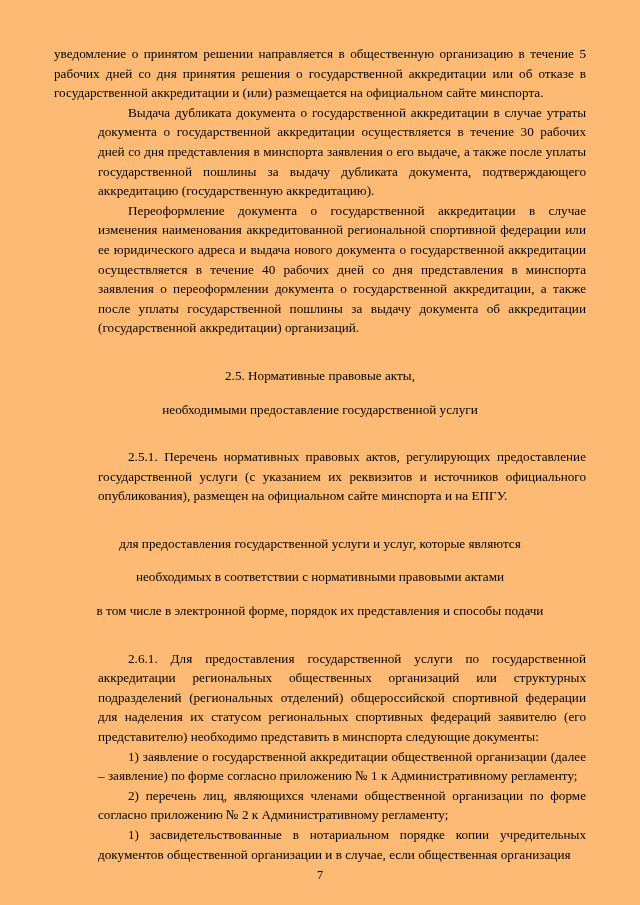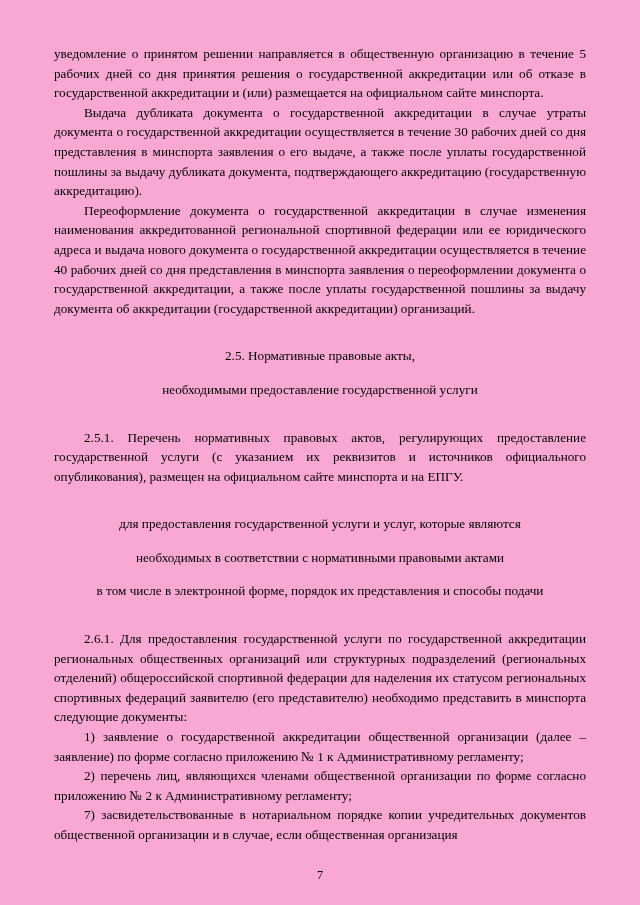--- a/index.html
+++ b/index.html
@@ -4,36 +4,37 @@
 <style>
   html, body {
     margin: 0;
     padding: 0;
     background: #ffffff;
   }
   .page {
     position: relative;
     width: 640px;
     height: 905px;
-    background: #f9a8d4;
+    background: #fdba74;
     box-sizing: border-box;
     padding: 44px 54px 30px 54px;
     font-family: "Liberation Serif", "DejaVu Serif", serif;
     color: #000000;
     overflow: hidden;
   }
   .body-text {
     font-size: 13.2px;
     line-height: 19.6px;
     text-align: justify;
     text-justify: inter-word;
     margin: 0;
   }
   .indent {
     text-indent: 30px;
+    margin-left: 44px;
   }
   .no-indent {
     text-indent: 0;
   }
   .center-block {
     text-align: center;
     font-size: 13.2px;
     line-height: 19.6px;
   }
   .center-line {
@@ -80,16 +81,16 @@
     <p class="center-line">необходимых в соответствии с нормативными правовыми актами</p>
     <p class="center-line">в том числе в электронной форме, порядок их представления и способы подачи</p>
   </div>
 
   <div class="gap-med"></div>
 
   <p class="body-text indent">2.6.1.  Для  предоставления  государственной  услуги  по  государственной аккредитации  региональных  общественных  организаций  или  структурных подразделений (региональных отделений) общероссийской спортивной федерации для  наделения  их  статусом  региональных  спортивных  федераций  заявителю (его представителю) необходимо представить в минспорта следующие документы:</p>
 
   <p class="body-text indent">1) заявление о государственной аккредитации общественной организации (далее – заявление) по форме согласно приложению № 1 к Административному регламенту;</p>
   <p class="body-text indent">2) перечень лиц, являющихся членами общественной организации по форме согласно приложению № 2 к Административному регламенту;</p>
-  <p class="body-text indent">7)  засвидетельствованные  в  нотариальном  порядке  копии  учредительных документов общественной организации и в случае, если общественная организация</p>
+  <p class="body-text indent">1)  засвидетельствованные  в  нотариальном  порядке  копии  учредительных документов общественной организации и в случае, если общественная организация</p>
 
   <div class="page-number">7</div>
 </div>
 
 </body></html>

